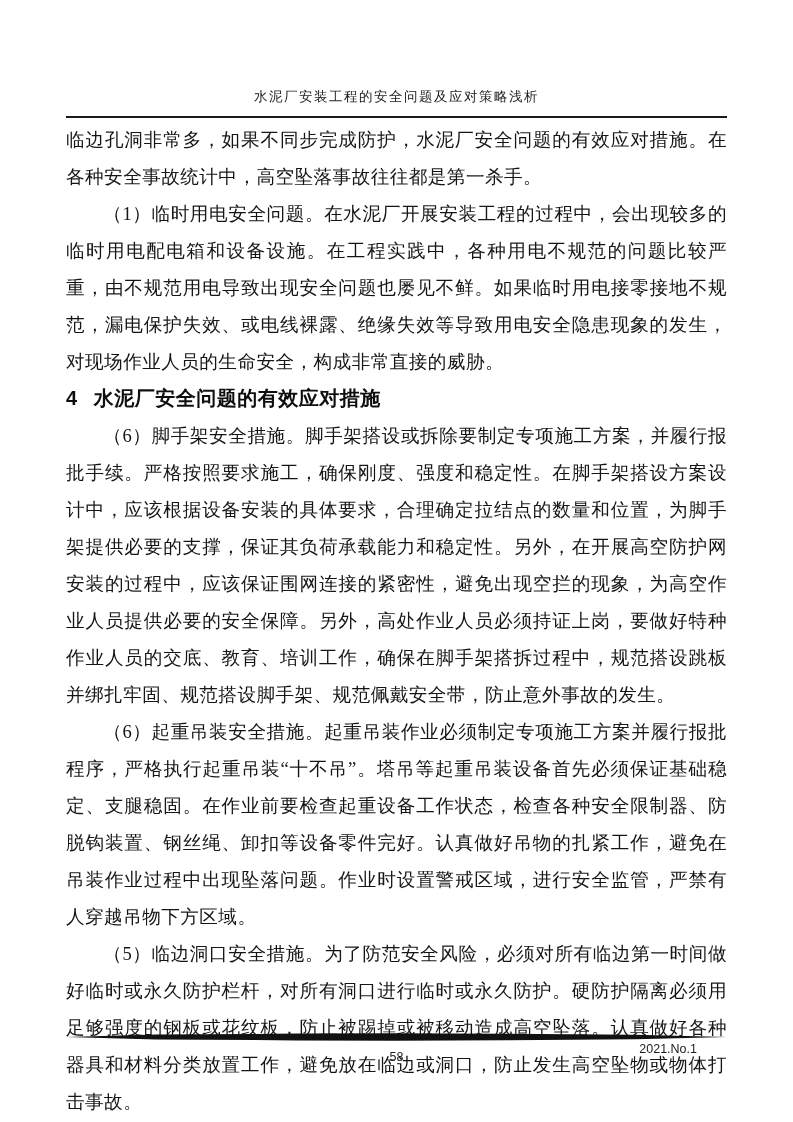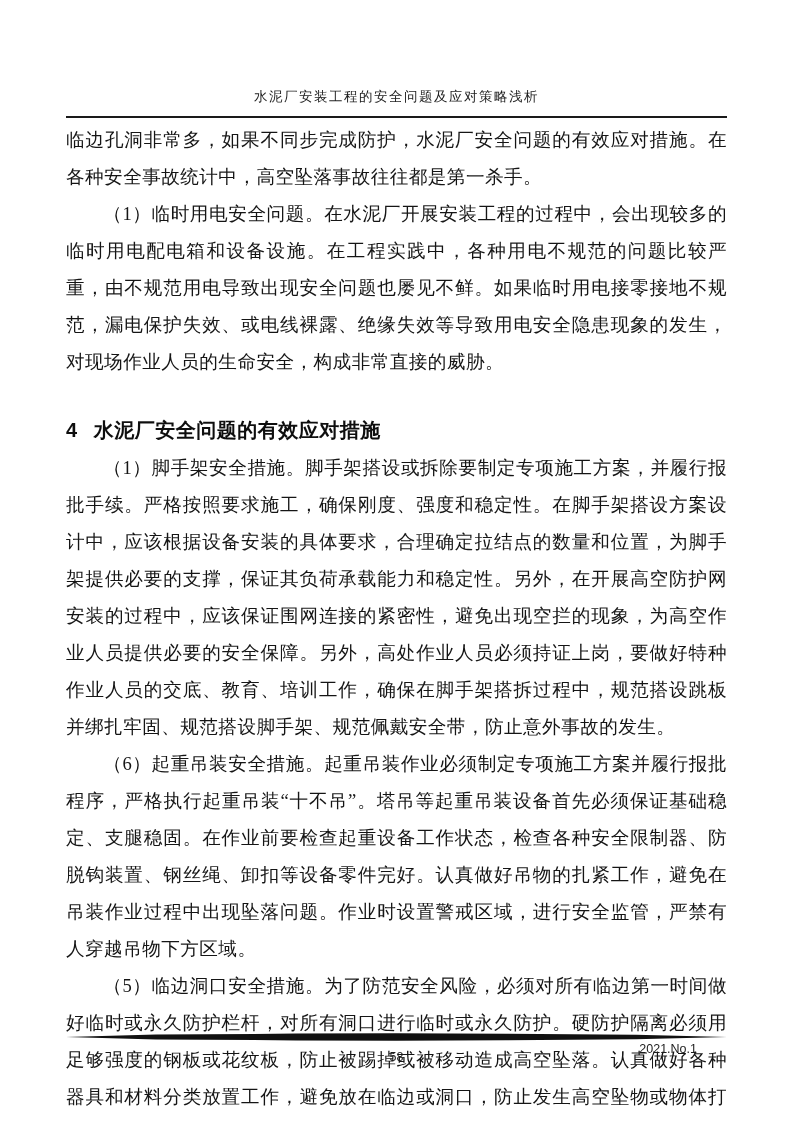--- a/index.html
+++ b/index.html
@@ -50,21 +50,20 @@
     text-indent: 2em;
   }
   
   .section-heading {
     font-family: "Liberation Sans", "DejaVu Sans", sans-serif;
     font-weight: bold;
     font-size: 20px;
     line-height: 37px;
     color: #0e0e0e;
     letter-spacing: 0.5px;
-    margin-top: 32px;
   }
   .section-heading .sec-num {
     display: inline-block;
     margin-right: 16px;
   }
   
   .footer {
     position: absolute;
     left: 66px;
     right: 66px;
@@ -108,21 +107,21 @@
   <div class="body-text">
 
     <p>临边孔洞非常多，如果不同步完成防护，水泥厂安全问题的有效应对措施。在各种安全事故统计中，高空坠落事故往往都是第一杀手。</p>
 
     <p class="indent">（1）临时用电安全问题。在水泥厂开展安装工程的过程中，会出现较多的临时用电配电箱和设备设施。在工程实践中，各种用电不规范的问题比较严重，由不规范用电导致出现安全问题也屡见不鲜。如果临时用电接零接地不规范，漏电保护失效、或电线裸露、绝缘失效等导致用电安全隐患现象的发生，对现场作业人员的生命安全，构成非常直接的威胁。</p>
 
     <div class="section-heading">
       <span class="sec-num">4</span><span>水泥厂安全问题的有效应对措施</span>
     </div>
 
-    <p class="indent">（1）脚手架安全措施。脚手架搭设或拆除要制定专项施工方案，并履行报批手续。严格按照要求施工，确保刚度、强度和稳定性。在脚手架搭设方案设计中，应该根据设备安装的具体要求，合理确定拉结点的数量和位置，为脚手架提供必要的支撑，保证其负荷承载能力和稳定性。另外，在开展高空防护网安装的过程中，应该保证围网连接的紧密性，避免出现空拦的现象，为高空作业人员提供必要的安全保障。另外，高处作业人员必须持证上岗，要做好特种作业人员的交底、教育、培训工作，确保在脚手架搭拆过程中，规范搭设跳板并绑扎牢固、规范搭设脚手架、规范佩戴安全带，防止意外事故的发生。</p>
+    <p class="indent">（6）脚手架安全措施。脚手架搭设或拆除要制定专项施工方案，并履行报批手续。严格按照要求施工，确保刚度、强度和稳定性。在脚手架搭设方案设计中，应该根据设备安装的具体要求，合理确定拉结点的数量和位置，为脚手架提供必要的支撑，保证其负荷承载能力和稳定性。另外，在开展高空防护网安装的过程中，应该保证围网连接的紧密性，避免出现空拦的现象，为高空作业人员提供必要的安全保障。另外，高处作业人员必须持证上岗，要做好特种作业人员的交底、教育、培训工作，确保在脚手架搭拆过程中，规范搭设跳板并绑扎牢固、规范搭设脚手架、规范佩戴安全带，防止意外事故的发生。</p>
 
     <p class="indent">（6）起重吊装安全措施。起重吊装作业必须制定专项施工方案并履行报批程序，严格执行起重吊装“十不吊”。塔吊等起重吊装设备首先必须保证基础稳定、支腿稳固。在作业前要检查起重设备工作状态，检查各种安全限制器、防脱钩装置、钢丝绳、卸扣等设备零件完好。认真做好吊物的扎紧工作，避免在吊装作业过程中出现坠落问题。作业时设置警戒区域，进行安全监管，严禁有人穿越吊物下方区域。</p>
 
     <p class="indent">（5）临边洞口安全措施。为了防范安全风险，必须对所有临边第一时间做好临时或永久防护栏杆，对所有洞口进行临时或永久防护。硬防护隔离必须用足够强度的钢板或花纹板，防止被踢掉或被移动造成高空坠落。认真做好各种器具和材料分类放置工作，避免放在临边或洞口，防止发生高空坠物或物体打击事故。</p>
 
   </div>
 
   <div class="footer">
     <svg class="footer-rule-svg" viewBox="0 0 661 8" preserveAspectRatio="none">
       <polygon points="0,4 90,1.6 230,0.6 330,0.2 440,0.8 570,1.8 661,4 570,6.2 440,7.2 330,7.8 230,7.4 90,6.4" fill="#111111"></polygon>

